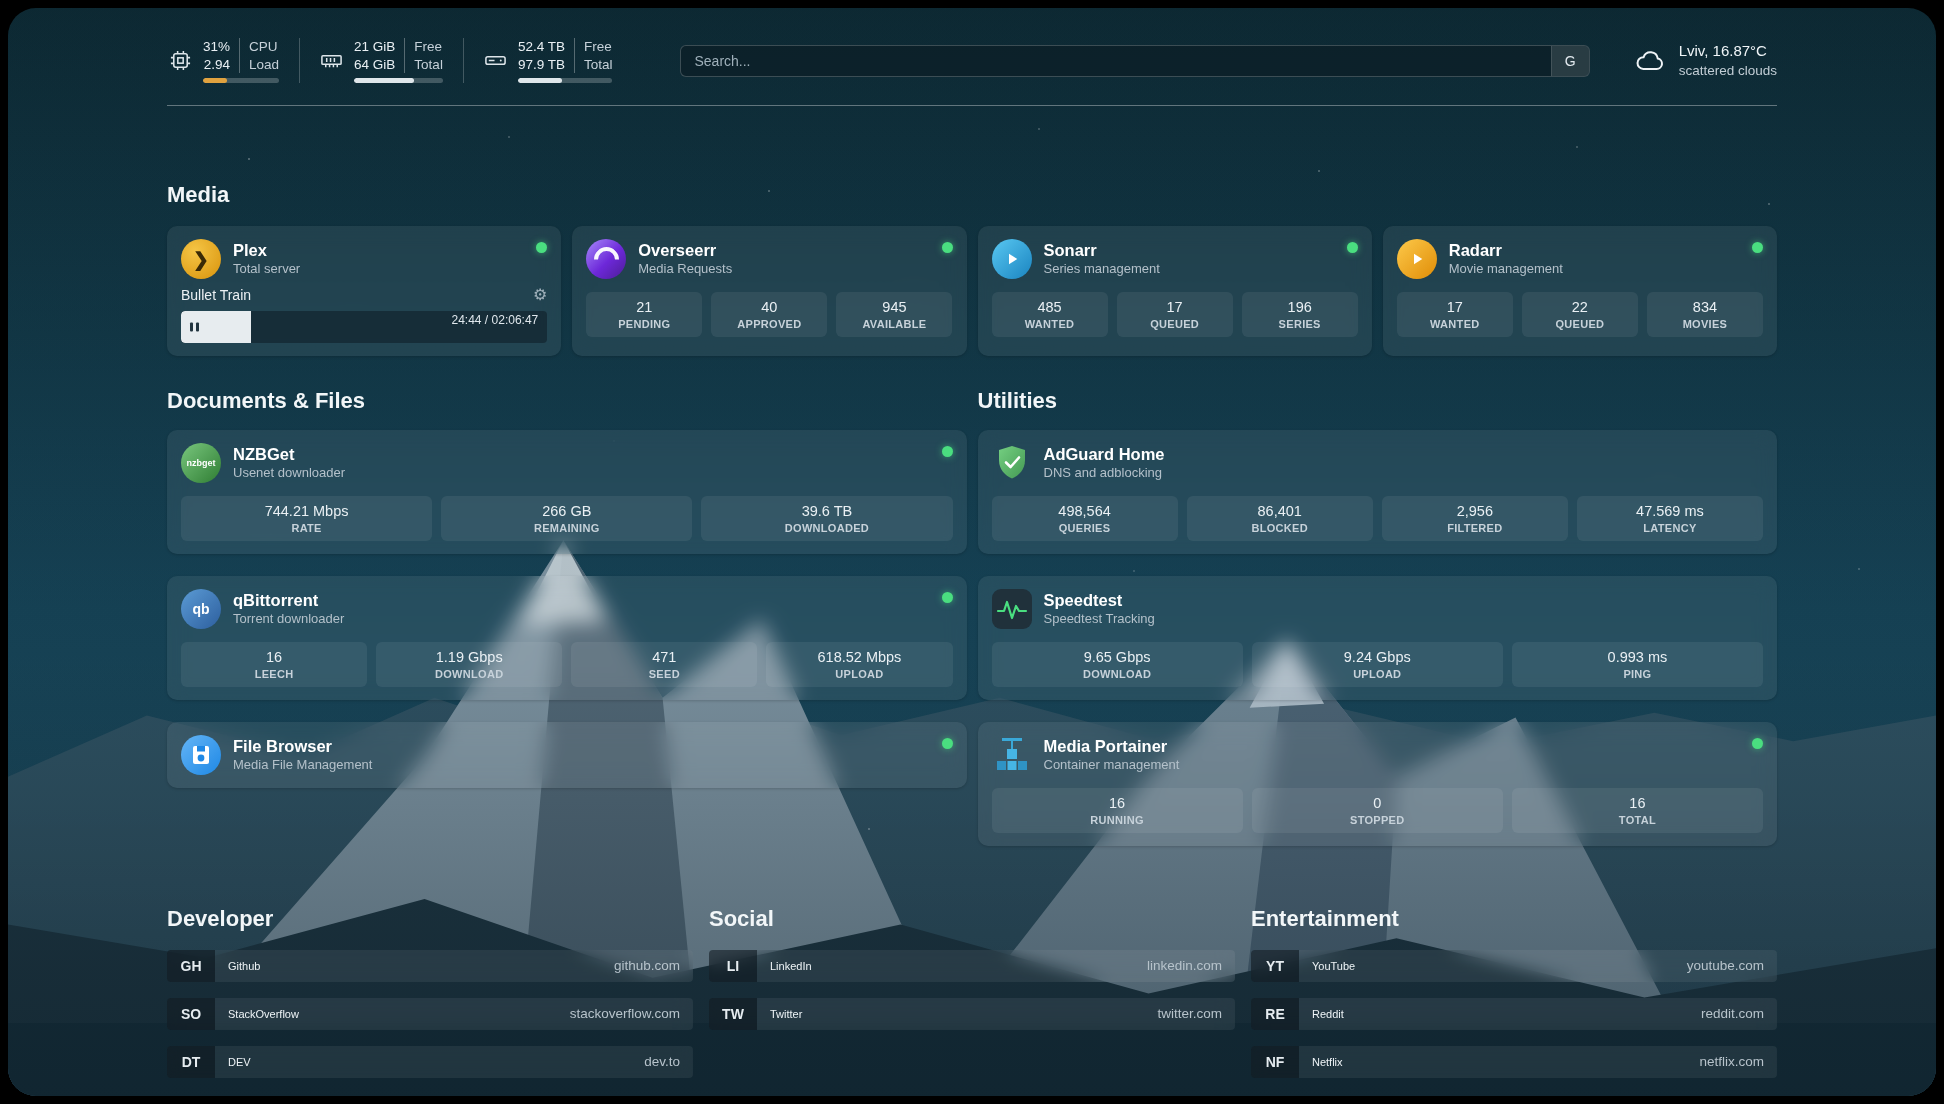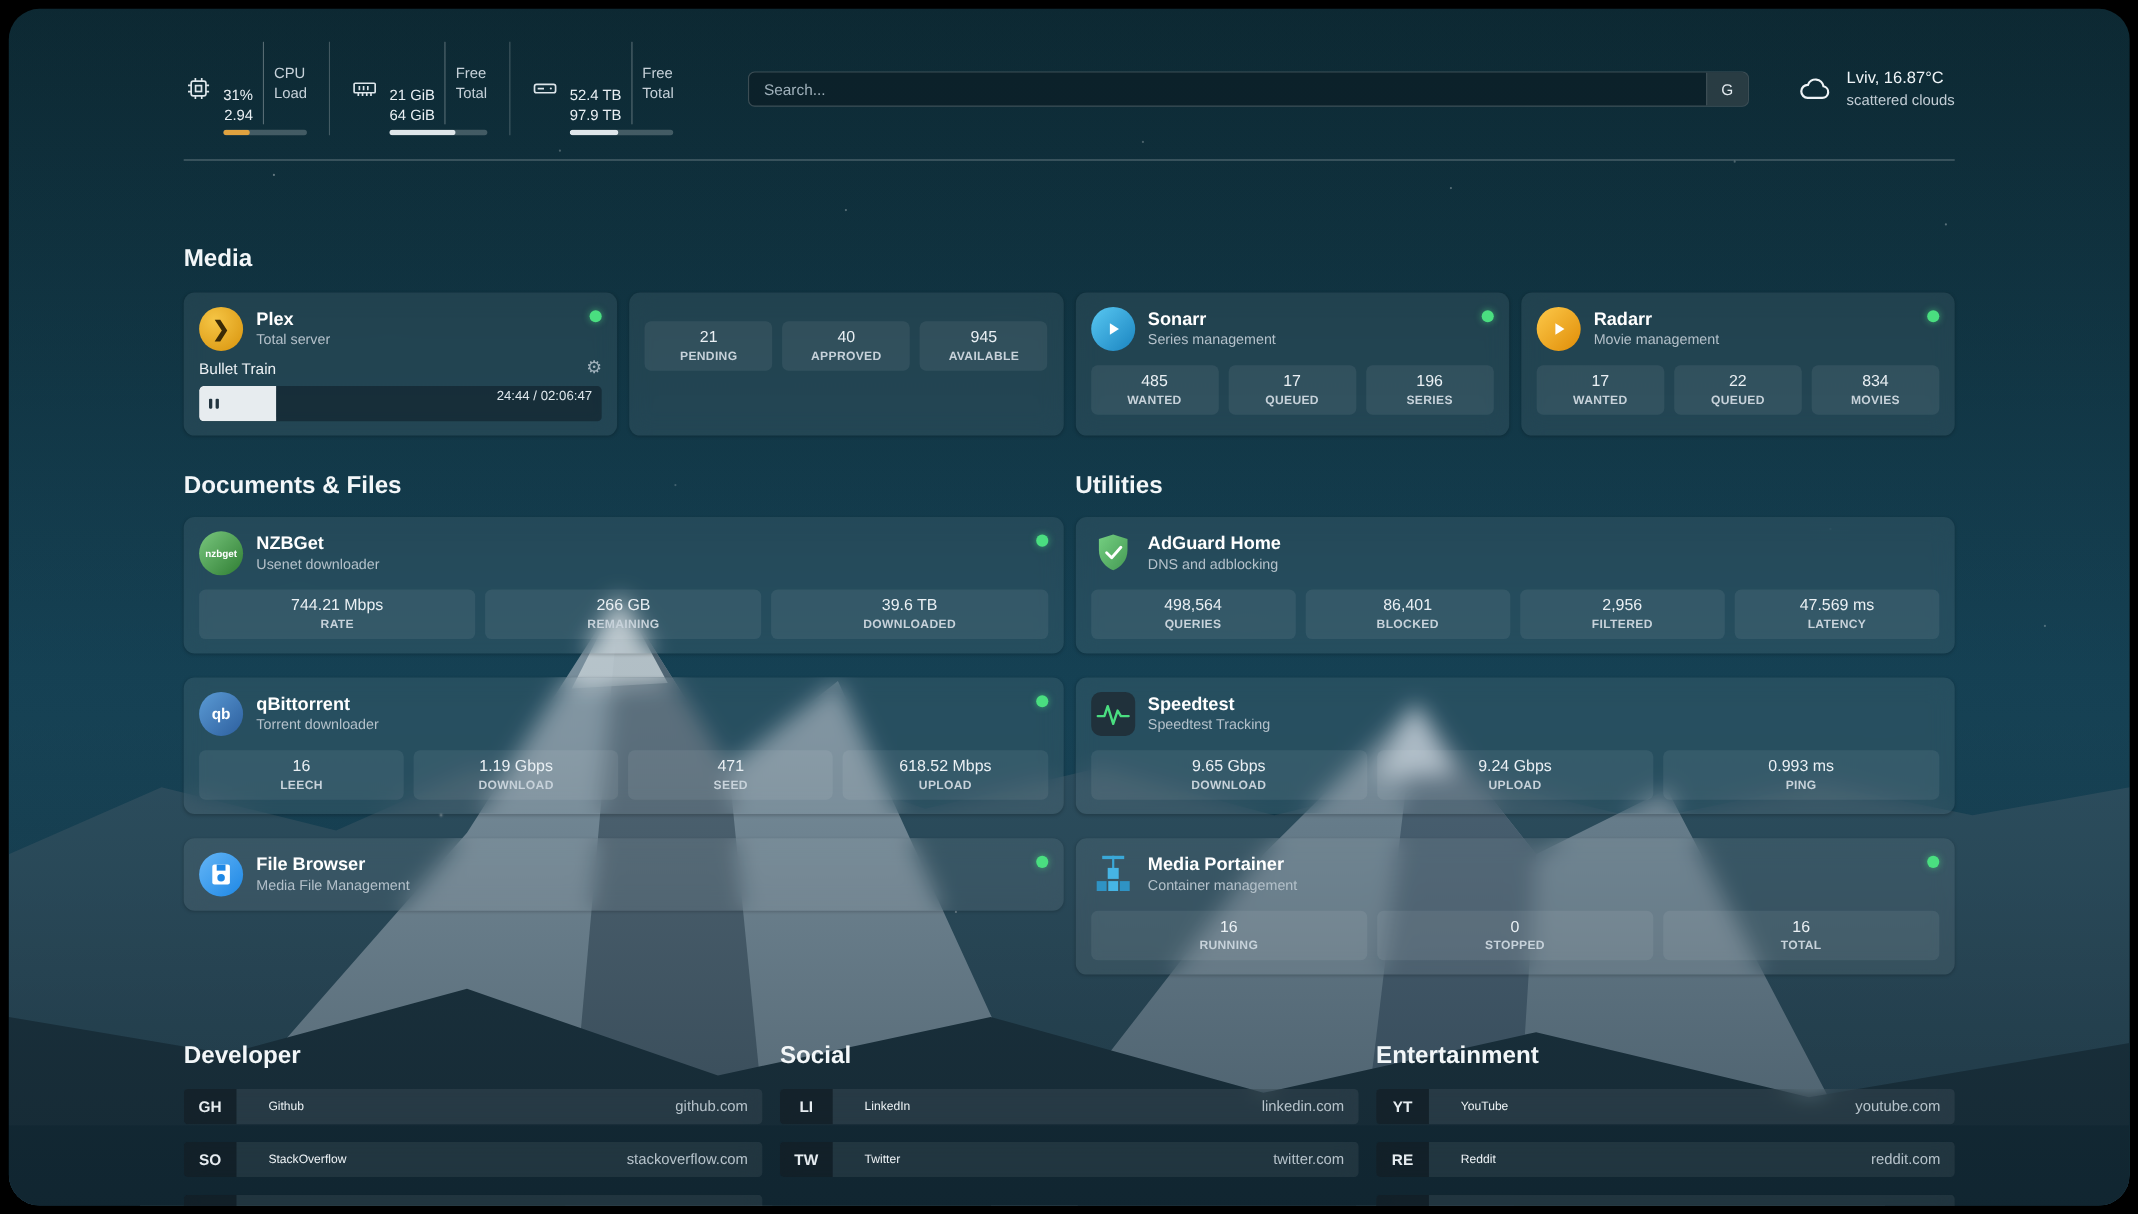--- a/index.html
+++ b/index.html
@@ -23,21 +23,21 @@
 
   
   .topbar { display:flex; align-items:center; }
   .resources { display:flex; align-items:center; }
   .resource { display:flex; align-items:center; gap:11px; padding:0 20px; }
   .resource:first-child { padding-left:2px; }
   .resource + .resource { border-left:1px solid rgba(255,255,255,0.22); }
   .res-icon { width:23px; height:23px; color:#dde5ea; flex:0 0 auto; }
   .res-row { display:flex; align-items:stretch; gap:9px; }
   .res-vals, .res-labels { display:flex; flex-direction:column; justify-content:center; }
-  .res-vals { align-items:flex-end;margin-top:40px; }
+  .res-vals { align-items:flex-end; }
   .res-vals span { font-size:13.5px; color:#eaf0f4; line-height:1.3; }
   .res-labels span { font-size:13.5px; color:#c6d1d9; line-height:1.3; }
   .res-sep { width:1px; background:rgba(255,255,255,0.3); }
   .res-bar { margin-top:5px; height:5px; border-radius:3px; background:rgba(255,255,255,0.22); overflow:hidden; }
   .res-fill { height:100%; border-radius:3px; }
 
   .search { flex:1; display:flex; margin:0 44px 0 48px; height:32px;
             background:rgba(11,25,33,0.55); border:1px solid rgba(255,255,255,0.2); border-radius:6px; overflow:hidden; }
   .search input { flex:1; background:transparent; border:none; outline:none; color:#e8eef2; padding:0 13px; font-size:14px; font-family:inherit; }
   .search input::placeholder { color:#9fb0ba; }
@@ -96,21 +96,21 @@
   .icon-qbit { background:linear-gradient(135deg,#5b9bd5 0%,#2d5f9e 100%); }
   .icon-qbit span { font-size:14px; font-weight:700; color:#fff; }
   .icon-square { border-radius:9px; background:#20313b; }
   .icon-filebrowser { background:linear-gradient(135deg,#64b5f6 0%,#1e88e5 100%); }
   .icon-portainer { background:transparent; overflow:visible; }
 
   
   .grid3 { display:grid; grid-template-columns:repeat(3,1fr); gap:16px; margin-top:60px; }
   .bm-group .section-title { margin-bottom:18px; }
   .bm-row { display:flex; align-items:center; height:32px; background:rgba(255,255,255,0.07); border-radius:4px;
-            overflow:hidden; margin-bottom:16px; backdrop-filter:blur(8px); cursor:pointer;gap:16px; }
+            overflow:hidden; margin-bottom:16px; backdrop-filter:blur(8px); cursor:pointer; }
   .bm-abbr { width:48px; align-self:stretch; display:flex; align-items:center; justify-content:center;
              background:rgba(5,15,22,0.55); font-size:14px; font-weight:600; color:#e6ecf0; }
   .bm-name { padding-left:13px; font-size:11px; color:#eff4f7; }
   .bm-domain { margin-left:auto; padding-right:13px; font-size:13.5px; color:#b7c3cb; }
 </style>
 </head>
 <body>
 
 <div class="app">
 
@@ -245,20 +245,28 @@
           <div class="player-fill" style="width: 19%; background: rgb(231, 236, 239);"></div>
           <span class="pause">
               <i></i>
               <i></i>
             </span>
           <span class="player-time">24:44 / 02:06:47</span>
         </div>
       </div>
 
       <div class="card">
+        <div class="card-header">
+          <div class="app-icon icon-overseerr"></div>
+          <div class="svc-text">
+            <div class="svc-name">Overseerr</div>
+            <div class="svc-sub">Media Requests</div>
+          </div>
+          <span class="status-dot" style="background: rgb(74, 222, 128);"></span>
+        </div>
         <div class="stats">
           <div class="stat">
             <span class="stat-value">21</span>
             <span class="stat-label">PENDING</span>
           </div>
           <div class="stat">
             <span class="stat-value">40</span>
             <span class="stat-label">APPROVED</span>
           </div>
           <div class="stat">

